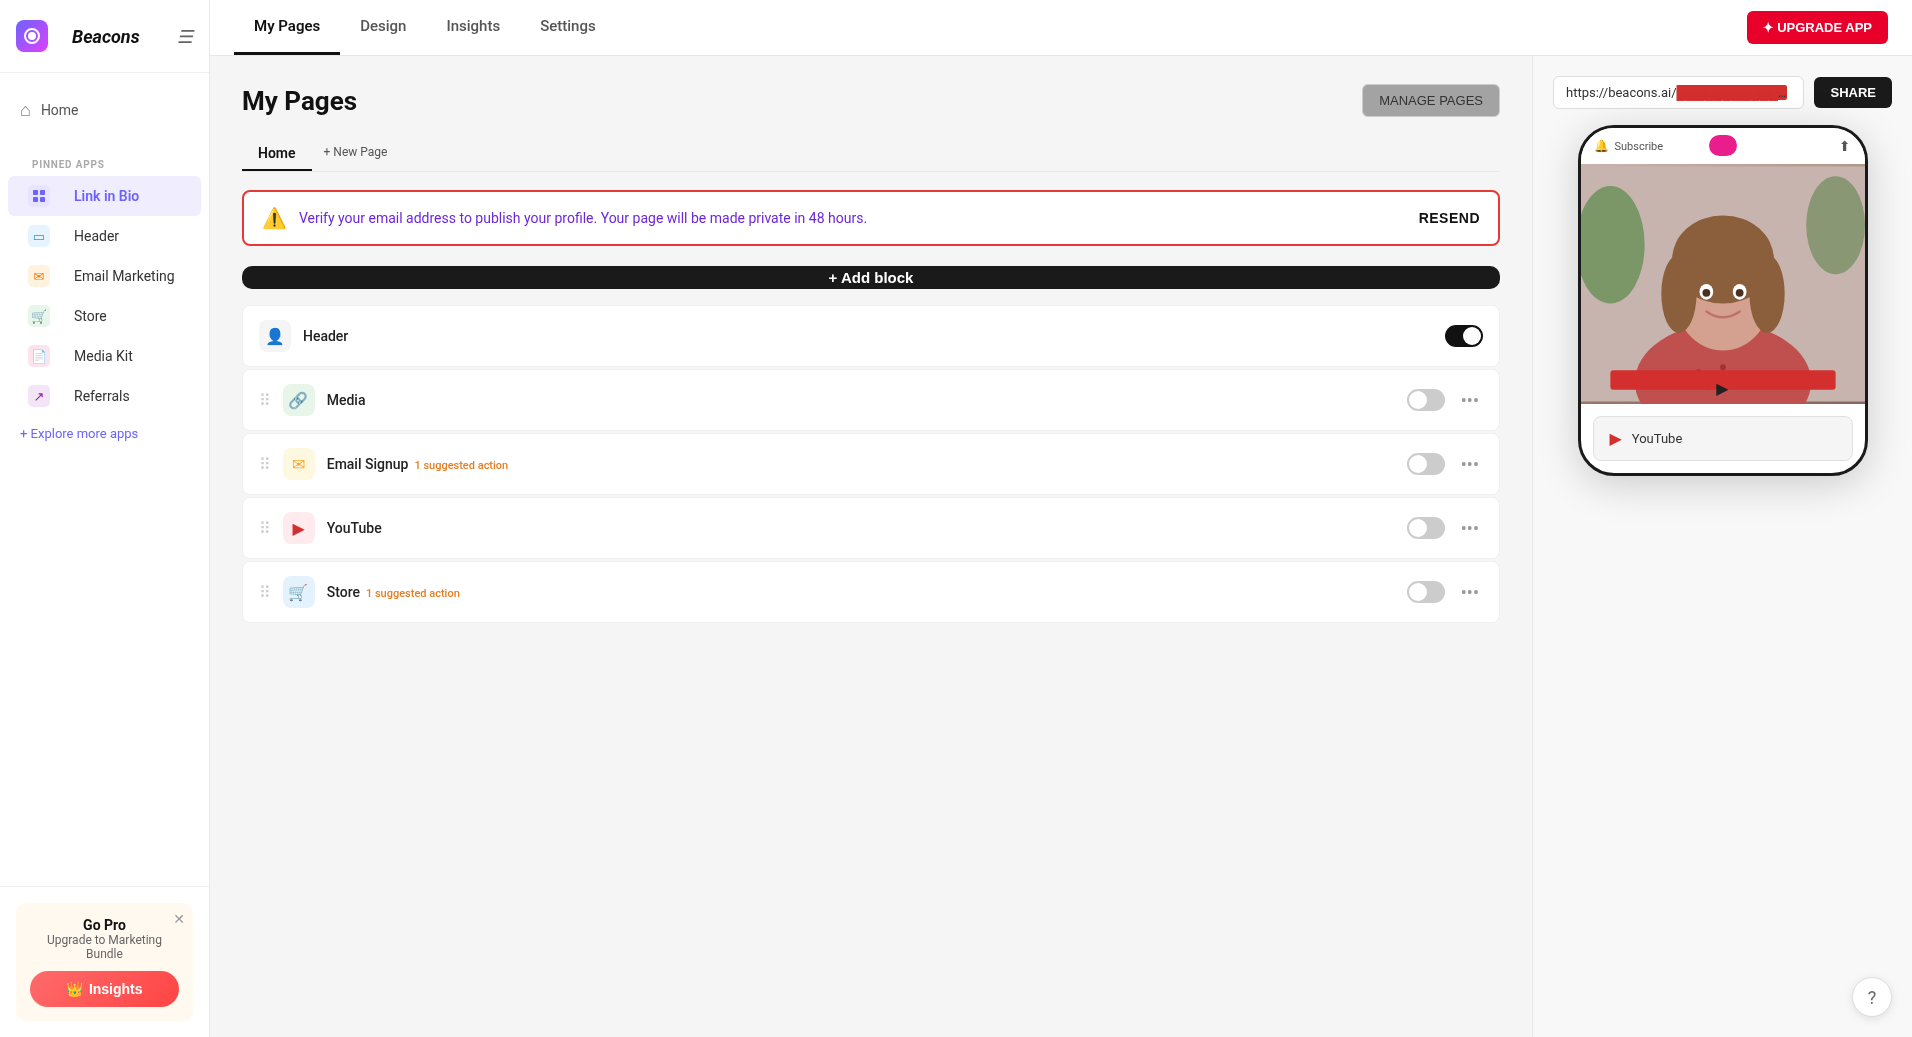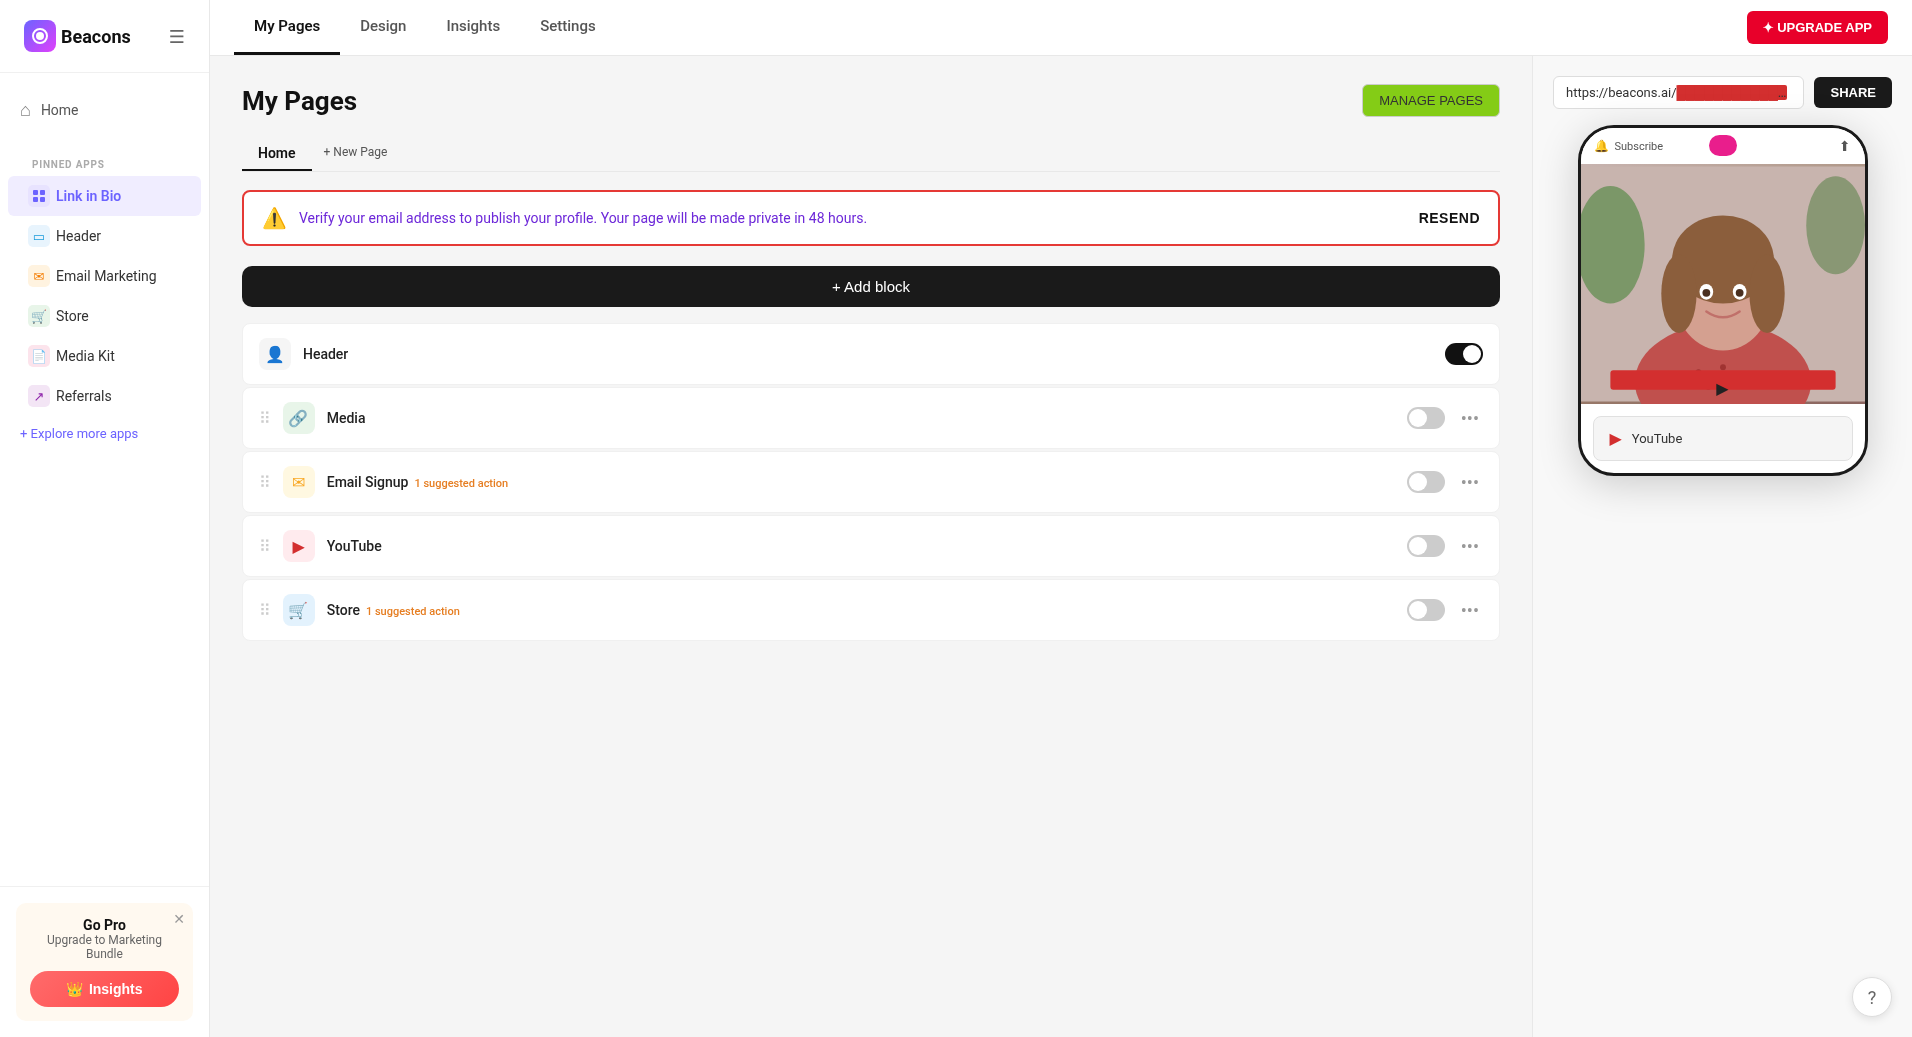--- a/index.html
+++ b/index.html
@@ -11,23 +11,24 @@
       background: #fff;
       border-right: 1px solid #e8e8e8;
       display: flex;
       flex-direction: column;
       height: 100vh;
       flex-shrink: 0;
     }
     .sidebar-logo {
       display: flex;
       align-items: center;
-      gap: 5px;
-      padding: 20px 24px;
+      gap: 24px;
+      padding: 20px 16px;
       border-bottom: 1px solid #f0f0f0;
+      font-style: italic;
     }
     .logo-icon {
       width: 32px; height: 32px;
       background: linear-gradient(135deg, #6c63ff, #e040fb);
       border-radius: 8px;
       display: flex; align-items: center; justify-content: center;
       color: #fff; font-weight: bold; font-size: 14px;
     }
     .logo-text { font-weight: 700; font-size: 18px; color: #111; }
     .menu-toggle { margin-left: auto; cursor: pointer; color: #666; font-size: 18px; }
@@ -38,21 +39,21 @@
       padding: 10px 20px; cursor: pointer; color: #555; font-size: 14px;
     }
     .nav-icon { font-size: 18px; color: #888; }
 
     .sidebar-section-label {
       font-size: 10px; font-weight: 700; color: #aaa;
       padding: 12px 32px 6px; text-transform: uppercase; letter-spacing: 0.8px;
     }
 
     .sidebar-app-item {
-      display: flex; align-items: center; gap: 6px;
+      display: flex; align-items: center; gap: 24px;
       padding: 9px 20px; cursor: pointer; color: #333; font-size: 14px;
       border-radius: 6px; margin: 0 8px;
     }
     .sidebar-app-item.active { background: #f0edff; color: #6c63ff; font-weight: 600; }
     .app-icon { width: 22px; height: 22px; border-radius: 5px; display: flex; align-items: center; justify-content: center; font-size: 13px; flex-shrink: 0; }
     .app-icon.link { background: #e8e3ff; color: #6c63ff; }
     .app-icon.website { background: #e8f4fd; color: #1a9bdb; }
     .app-icon.email { background: #fff3e0; color: #f57c00; }
     .app-icon.store { background: #e8f5e9; color: #43a047; }
     .app-icon.media { background: #fce4ec; color: #e91e63; }
@@ -105,21 +106,21 @@
 
     
     .content { flex: 1; display: flex; overflow: hidden; }
 
     
     .left-panel { flex: 1; padding: 28px 32px; overflow-y: auto; }
 
     .page-header { display: flex; align-items: center; justify-content: space-between; margin-bottom: 20px; }
     .page-title { font-size: 26px; font-weight: 700; color: #111; }
     .manage-pages-btn {
-      border: 1px solid #ccc; background: #84cc16; border-radius: 6px;
+      border: 1px solid #ccc; background: #a3a3a3; border-radius: 6px;
       padding: 8px 16px; font-size: 13px; font-weight: 500; cursor: pointer; color: #333; margin-left: 40px;
     }
 
     .page-tabs { display: flex; gap: 0; margin-bottom: 18px; border-bottom: 1px solid #e8e8e8; }
     .page-tab {
       padding: 8px 16px; font-size: 14px; color: #555; cursor: pointer;
       border-bottom: 2px solid transparent;
     }
     .page-tab.active { color: #111; font-weight: 600; border-bottom: 2px solid #111; }
     .add-page { color: #555; font-size: 12px; padding: 8px 12px; cursor: pointer; }
@@ -133,22 +134,22 @@
     .alert-icon { font-size: 20px; }
     .alert-text { flex: 1; font-size: 14px; color: #6d28d9; }
     .resend-btn {
       background: none; border: none; font-weight: 700; font-size: 14px;
       color: #111; cursor: pointer; letter-spacing: 0.5px;
     }
 
     
     .add-block-btn {
       width: 100%; background: #1a1a1a; color: #fff;
-      border: none; border-radius: 10px; padding: 12px;
-      font-size: 15px; font-weight: 400; cursor: pointer; margin-bottom: 16px;
+      border: none; border-radius: 10px; padding: 3px;
+      font-size: 15px; font-weight: 700; cursor: pointer; margin-bottom: 16px;
     }
 
     
     .block-list { display: flex; flex-direction: column; gap: 2px; }
     .block-item {
       display: flex; align-items: center; gap: 12px;
       background: #fff; border: 1px solid #f0f0f0;
       border-radius: 8px; padding: 14px 16px;
     }
     .drag-handle { color: #ccc; font-size: 16px; cursor: grab; }

